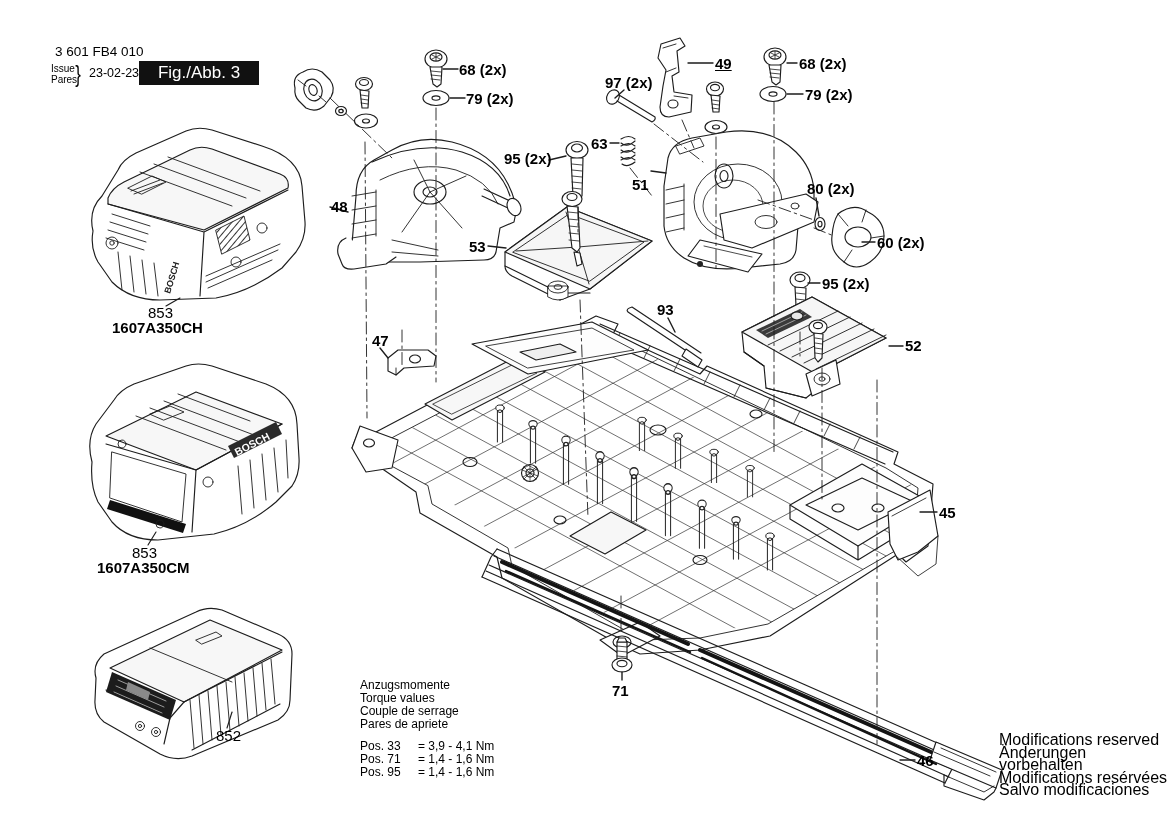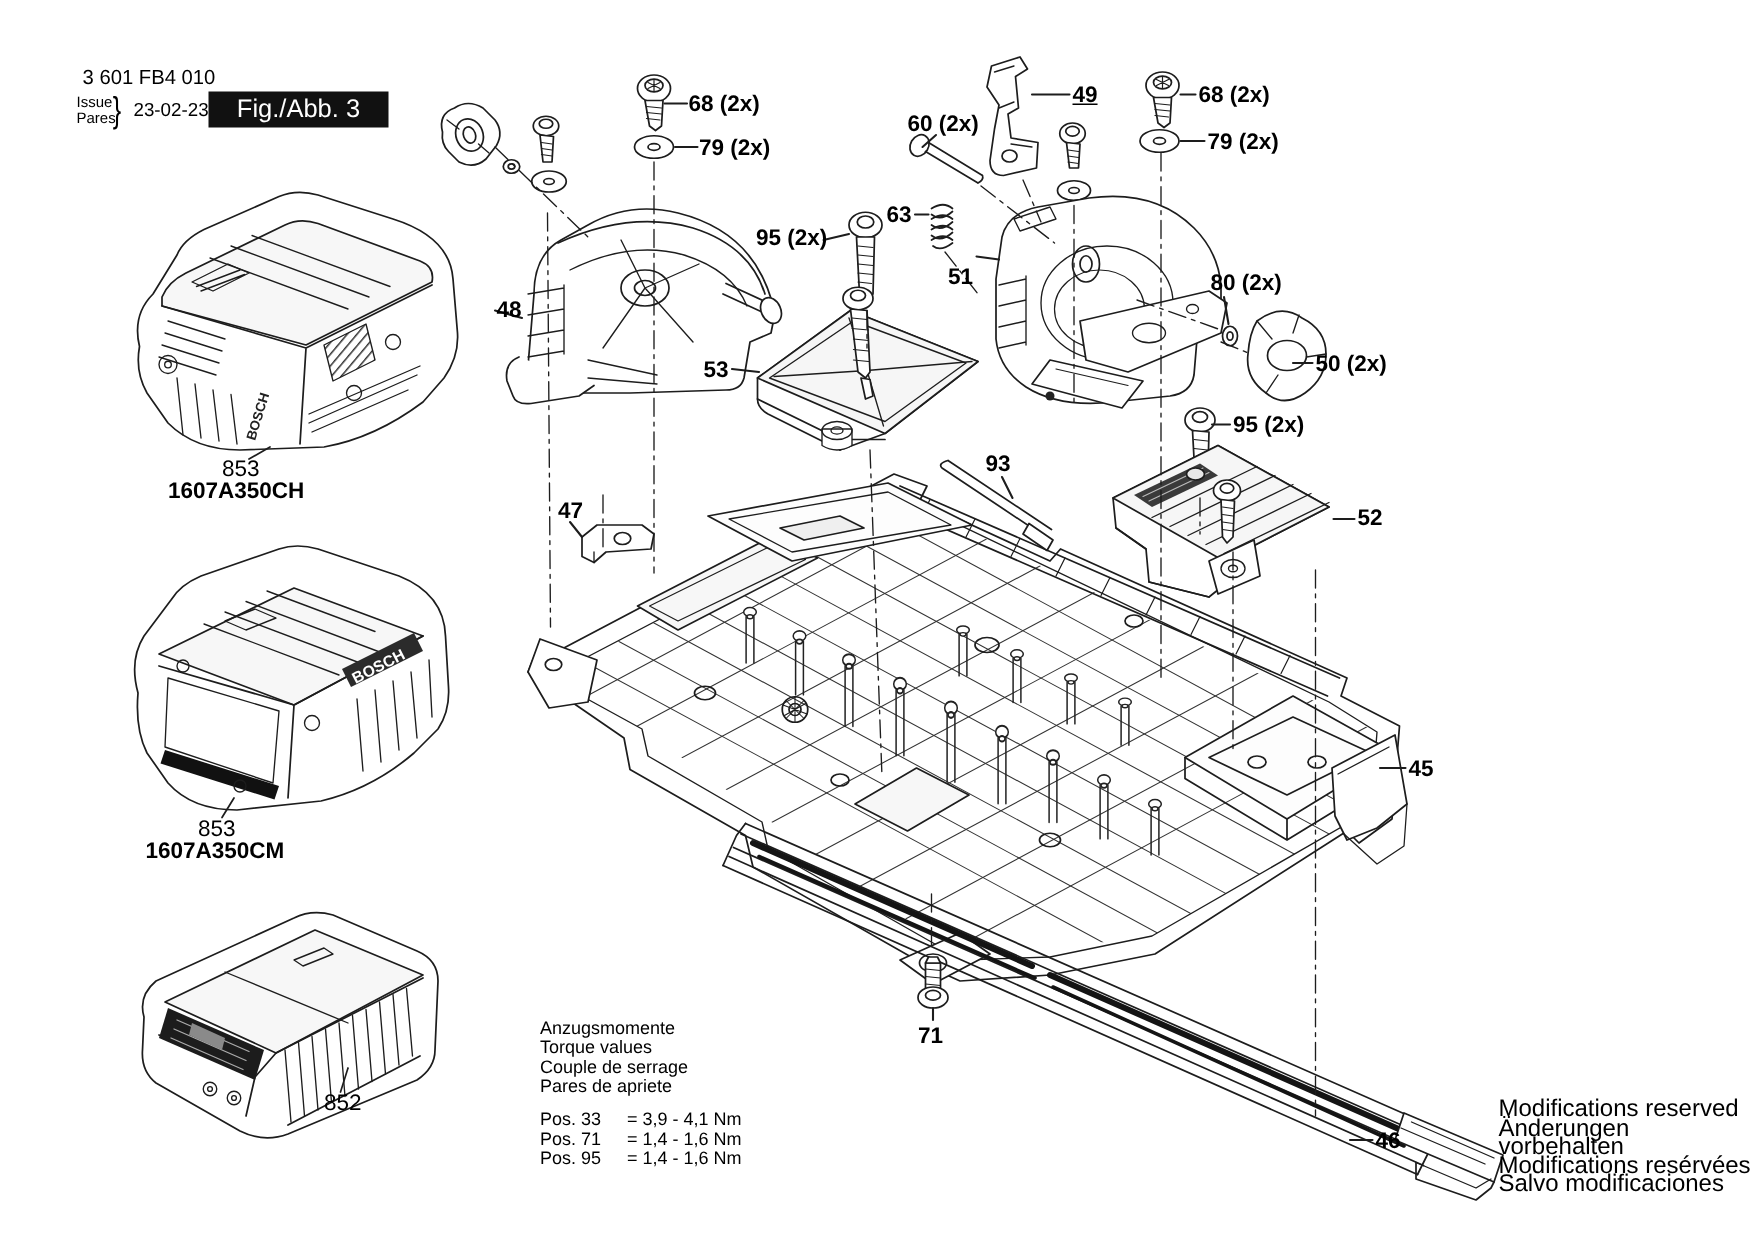--- a/index.html
+++ b/index.html
@@ -393,29 +393,29 @@
 </div>
 
 <div class="ref" style="left:148px;top:304px;">853</div>
 <div class="model" style="left:112px;top:319px;">1607A350CH</div>
 <div class="ref" style="left:132px;top:544px;">853</div>
 <div class="model" style="left:97px;top:559px;">1607A350CM</div>
 <div class="ref" style="left:216px;top:727px;">852</div>
 
 <div class="lbl" style="left:459px;top:61px;">68 (2x)</div>
 <div class="lbl" style="left:466px;top:90px;">79 (2x)</div>
-<div class="lbl" style="left:605px;top:74px;">60 (2x)</div>
+<div class="lbl" style="left:605px;top:74px;">97 (2x)</div>
 <div class="lbl" style="left:715px;top:55px;text-decoration:underline;">49</div>
 <div class="lbl" style="left:799px;top:55px;">68 (2x)</div>
 <div class="lbl" style="left:805px;top:86px;">79 (2x)</div>
 <div class="lbl" style="left:591px;top:135px;">63</div>
 <div class="lbl" style="left:504px;top:150px;">95 (2x)</div>
 <div class="lbl" style="left:632px;top:176px;text-align:center;">51</div>
 <div class="lbl" style="left:807px;top:180px;">80 (2x)</div>
-<div class="lbl" style="left:877px;top:234px;">50 (2x)</div>
+<div class="lbl" style="left:877px;top:234px;">60 (2x)</div>
 <div class="lbl" style="left:822px;top:275px;">95 (2x)</div>
 <div class="lbl" style="left:469px;top:238px;">53</div>
 <div class="lbl" style="left:657px;top:301px;">93</div>
 <div class="lbl" style="left:372px;top:332px;">47</div>
 <div class="lbl" style="left:905px;top:337px;">52</div>
 <div class="lbl" style="left:305px;top:198px;padding-left:26px;">48</div>
 <div class="lbl" style="left:939px;top:504px;">45</div>
 <div class="lbl" style="left:612px;top:682px;">71</div>
 <div class="lbl" style="left:917px;top:752px;">46</div>
 

